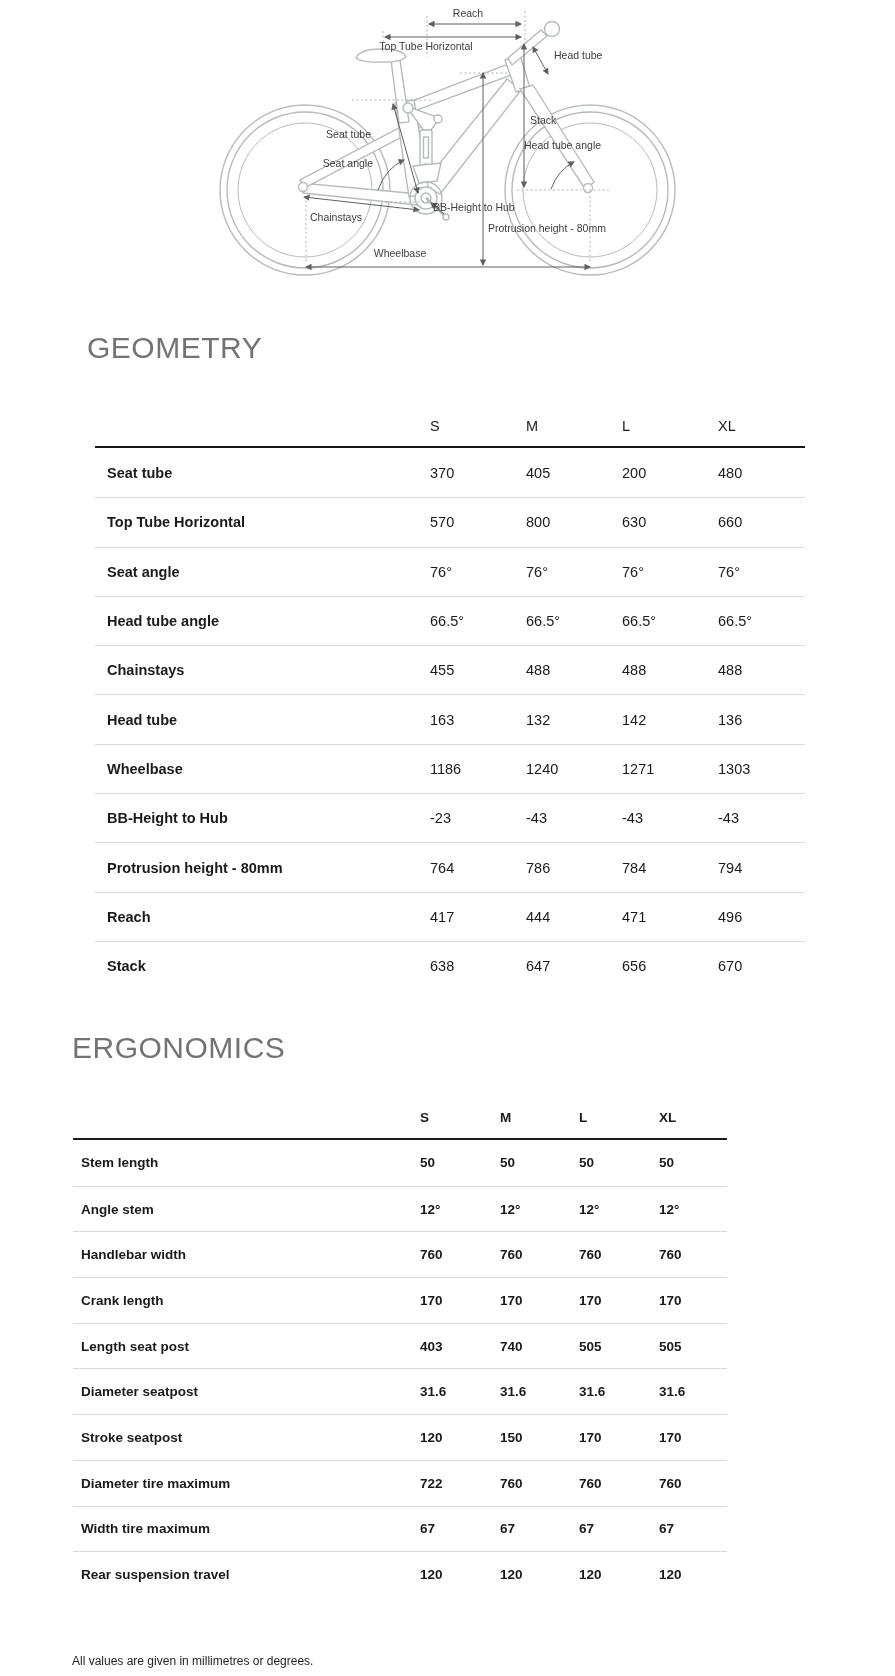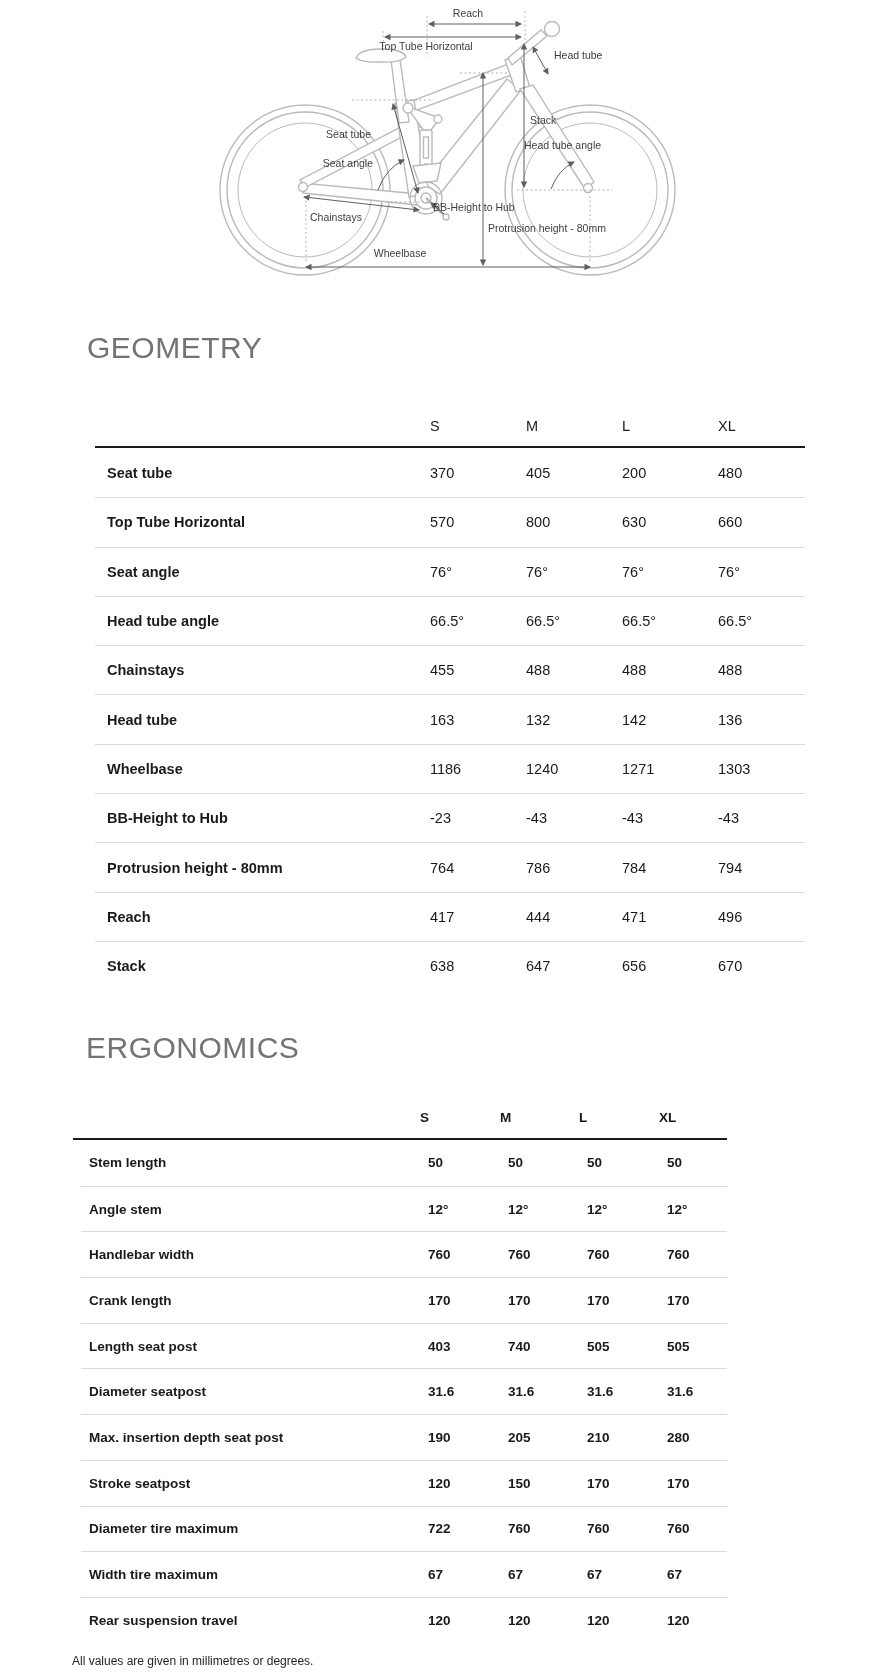--- a/index.html
+++ b/index.html
@@ -17,41 +17,41 @@
   .bike { stroke:#b7bbbd; stroke-width:1.4; fill:none; }
   .bike .solid { fill:#ffffff; }
   .ann  { stroke:#5f5f5f; stroke-width:1; fill:none; }
   .guide { stroke:#a9a9a9; stroke-width:0.9; stroke-dasharray:2 2.5; fill:none; }
   
   .section-title {
     position:absolute; font-size:30px; font-weight:400; letter-spacing:0.5px;
     font-stretch:condensed; color:#737373; white-space:nowrap;
   }
   #geometry-title  { left:87px;  top:331px; }
-  #ergonomics-title{ left:72px;  top:1031px;margin-left:14px; }
+  #ergonomics-title{ left:72px;  top:1031px; }
   
   .spec-table { position:absolute; }
   .thead, .trow { display:grid; align-items:center; }
   .thead { border-bottom:2px solid #1a1a1a; }
   .trow + .trow { border-top:1px solid #dadada; }
   .tlabel { font-weight:bold; white-space:nowrap; }
   .tcell, .hcell { white-space:nowrap; }
 
   #geometry-table { left:95px; top:405px; width:710px; }
   #geometry-table .thead,
   #geometry-table .trow { grid-template-columns:335px 96px 96px 96px 87px; }
   #geometry-table .thead { height:43px; font-size:14.5px; }
   #geometry-table .trow  { height:49.3px; font-size:14.5px; }
   #geometry-table .tlabel { padding-left:12px; font-size:14.5px; }
 
   #ergonomics-table { left:73px; top:1096px; width:654px; }
   #ergonomics-table .thead,
   #ergonomics-table .trow { grid-template-columns:347px 80px 79px 80px 68px; }
   #ergonomics-table .thead { height:44px; font-size:13.5px; font-weight:bold; }
-  #ergonomics-table .trow  { height:45.7px; font-size:13.5px; font-weight:bold;margin-left:8px; }
+  #ergonomics-table .trow  { height:45.7px; font-size:13.5px; font-weight:bold; }
   #ergonomics-table .tlabel { padding-left:8px; font-size:13.5px; }
 
   #footnote {
     position:absolute; left:72px; top:1654px; font-size:12px; color:#1f1f1f;
   }
 </style>
 </head>
 <body>
 
 <svg id="diagram" viewBox="0 0 895 285" xmlns="http://www.w3.org/2000/svg">
@@ -289,27 +289,20 @@
         <div class="tcell">505</div>
       </div>
       <div class="trow">
         <div class="tlabel">Diameter seatpost</div>
         <div class="tcell">31.6</div>
         <div class="tcell">31.6</div>
         <div class="tcell">31.6</div>
         <div class="tcell">31.6</div>
       </div>
       <div class="trow">
-        <div class="tlabel">Max. insertion depth seat post</div>
-        <div class="tcell">190</div>
-        <div class="tcell">205</div>
-        <div class="tcell">210</div>
-        <div class="tcell">280</div>
-      </div>
-      <div class="trow">
         <div class="tlabel">Stroke seatpost</div>
         <div class="tcell">120</div>
         <div class="tcell">150</div>
         <div class="tcell">170</div>
         <div class="tcell">170</div>
       </div>
       <div class="trow">
         <div class="tlabel">Diameter tire maximum</div>
         <div class="tcell">722</div>
         <div class="tcell">760</div>

